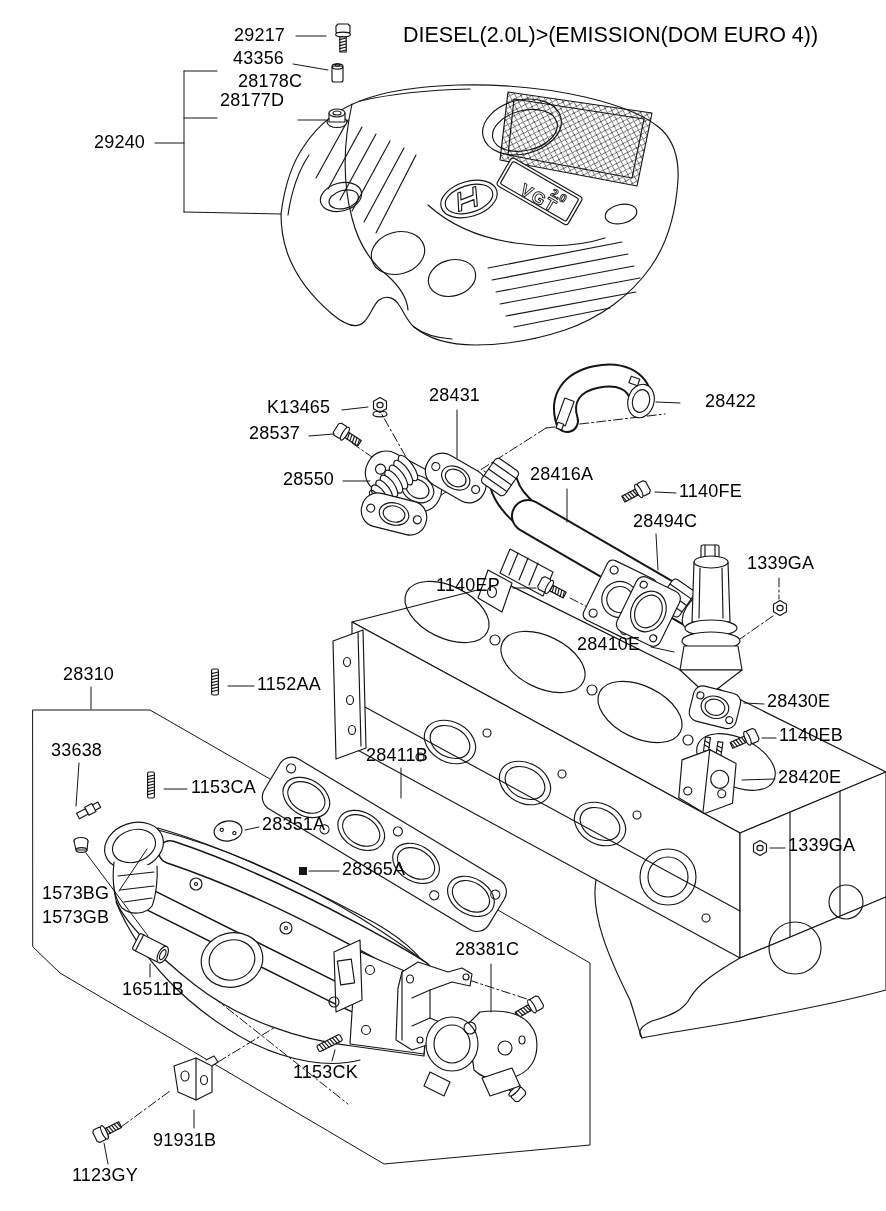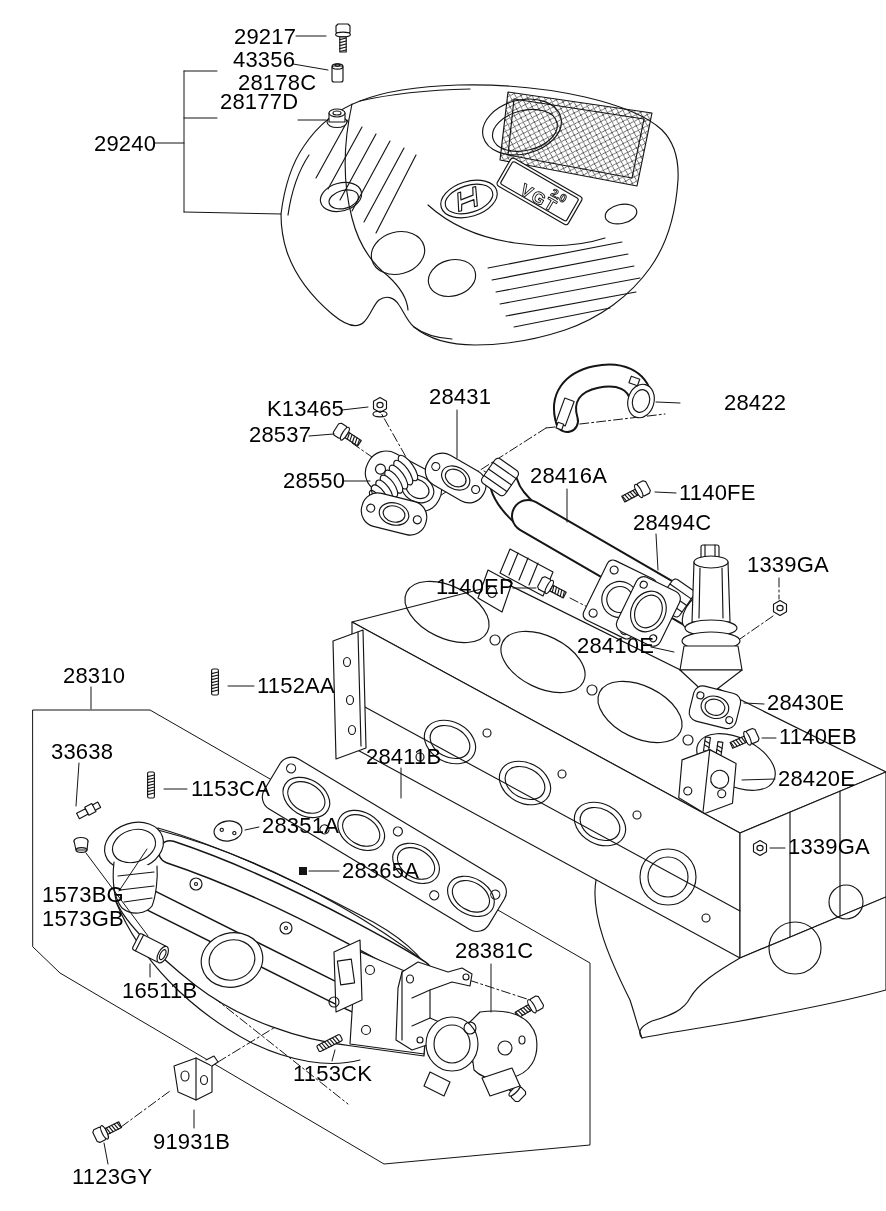--- a/index.html
+++ b/index.html
@@ -1,19 +1,19 @@
 <!DOCTYPE html>
 <html><head>
 <meta charset="utf-8">
 <style>
   html,body{margin:0;padding:0;background:#888;}
   .stage{position:relative;width:886px;height:1211px;background:#fff;overflow:hidden;
          font-family:"Liberation Sans",sans-serif;}
   .stage svg{position:absolute;left:0;top:0;}
-  .lbl{position:absolute;font-size:22px;line-height:1;color:#000;white-space:nowrap;letter-spacing:.2px;}
+  .lbl{position:absolute;font-size:18px;line-height:1;color:#000;white-space:nowrap;letter-spacing:.2px;}
   .ttl{position:absolute;font-size:21.5px;line-height:1;color:#000;white-space:nowrap;}
   svg *{vector-effect:non-scaling-stroke;}
   .ln{stroke:#151515;stroke-width:1.15;fill:none;stroke-linecap:round;stroke-linejoin:round;}
   .wf{fill:#fff;}
   .thin{stroke-width:1;}
   .dd{stroke-dasharray:9 3 2 3;}
   .badge-txt{font-family:"Liberation Sans",sans-serif;font-weight:bold;fill:#fff;stroke:#151515;stroke-width:0.9;}
 </style>
 </head>
 <body>
@@ -485,29 +485,30 @@
     <path d="M119,891 L147,849"></path>
     <path d="M86,853 L148,936"></path>
     <path d="M491,964 L491,1012"></path>
     <path d="M150,964 L150,977"></path>
     <path d="M332,1061 L335,1050"></path>
     <path d="M194,1110 L194,1128"></path>
     <path d="M104,1143 L108,1164"></path>
   </g>
 </svg>
 
+  <div class="ttl" style="left:403px;top:25px">DIESEL(2.0L)&gt;(EMISSION(DOM EURO 4))</div>
 
   <div class="lbl" style="left:234px;top:26px">29217</div>
   <div class="lbl" style="left:233px;top:49px">43356</div>
   <div class="lbl" style="left:238px;top:72px">28178C</div>
   <div class="lbl" style="left:220px;top:91px">28177D</div>
   <div class="lbl" style="left:94px;top:133px">29240</div>
   <div class="lbl" style="left:267px;top:398px">K13465</div>
   <div class="lbl" style="left:429px;top:386px">28431</div>
-  <div class="lbl" style="left:724px;top:392px">28422</div>
+  <div class="lbl" style="left:705px;top:392px">28422</div>
   <div class="lbl" style="left:249px;top:424px">28537</div>
   <div class="lbl" style="left:283px;top:470px">28550</div>
   <div class="lbl" style="left:530px;top:465px">28416A</div>
   <div class="lbl" style="left:679px;top:482px">1140FE</div>
   <div class="lbl" style="left:633px;top:512px">28494C</div>
   <div class="lbl" style="left:747px;top:554px">1339GA</div>
   <div class="lbl" style="left:436px;top:576px">1140EP</div>
   <div class="lbl" style="left:577px;top:635px">28410E</div>
   <div class="lbl" style="left:63px;top:665px">28310</div>
   <div class="lbl" style="left:257px;top:675px">1152AA</div>

